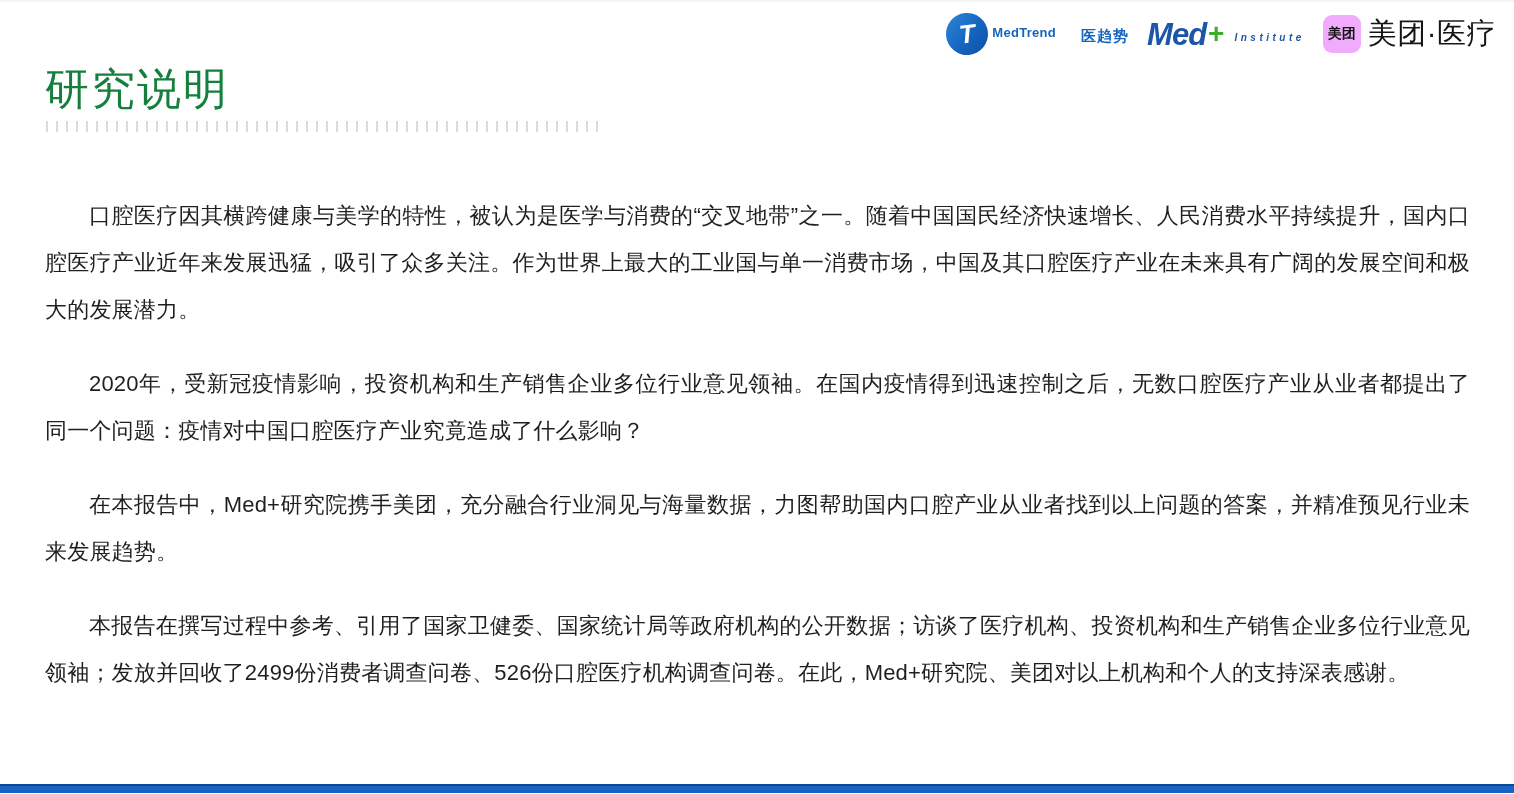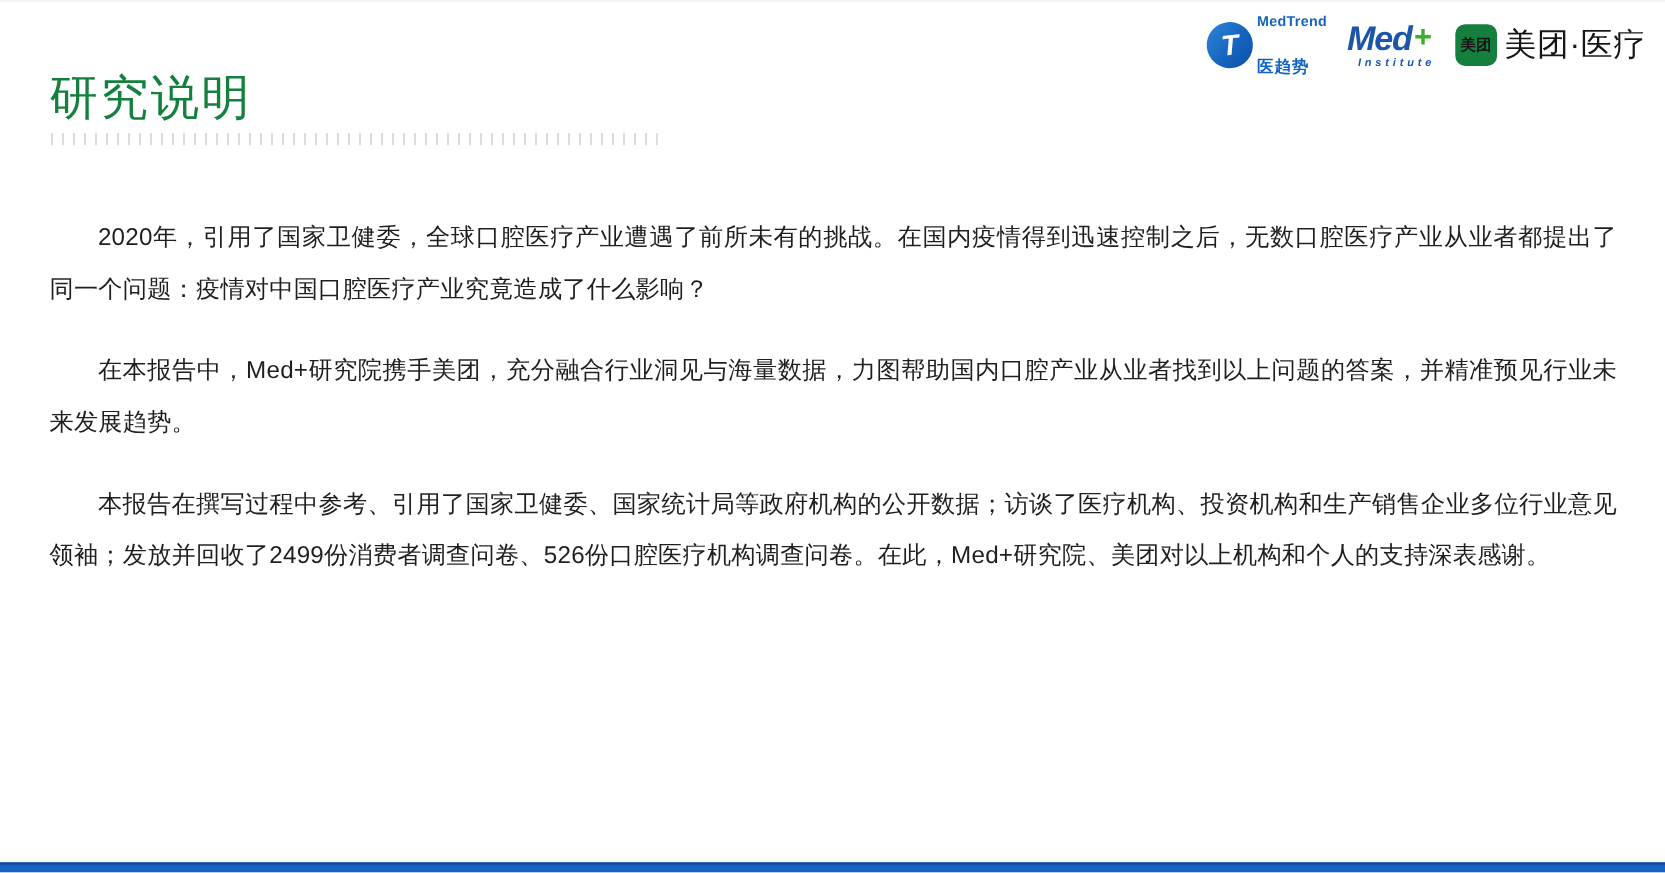--- a/index.html
+++ b/index.html
@@ -24,33 +24,33 @@
   .logo{display:flex;align-items:center;}
   
   .mt-circle{
     width:42px;height:42px;border-radius:50%;
     background:linear-gradient(135deg,#2e86d9 0%,#1565c0 55%,#0d4ea3 100%);
     color:#fff;display:flex;align-items:center;justify-content:center;
     font-weight:bold;font-size:26px;font-style:italic;
     transform:rotate(-6deg);
     flex:0 0 auto;
   }
-  .mt-text{display:flex;flex-direction:column;margin-left:4px;line-height:1;gap:25px;}
+  .mt-text{display:flex;flex-direction:row;margin-left:4px;line-height:1;gap:25px;}
   .mt-en{font-size:13px;font-weight:bold;color:#1565c0;letter-spacing:0.3px;}
   .mt-cn{font-size:15px;font-weight:bold;color:#1565c0;margin-top:2px;letter-spacing:1px;}
   
-  .medplus{flex-direction:column;align-items:flex-start;}
+  .medplus{align-items:flex-start;}
   .mp-row{display:flex;align-items:flex-start;line-height:1;}
   .mp-word{font-size:31px;font-weight:800;font-style:italic;color:#1c56a8;letter-spacing:-1px;}
   .mp-plus{font-size:28px;font-weight:800;color:#3dae2b;margin-left:2px;line-height:1.05;}
   .mp-sub{font-size:10px;font-weight:bold;font-style:italic;color:#1c56a8;
-          letter-spacing:3.5px;margin-top:2px;margin-left:10px;}
+          letter-spacing:3.5px;margin-top:13px;margin-left:10px;}
   
   .mtn-badge{
-    width:38px;height:38px;border-radius:9px;background:#15803d;
+    width:38px;height:38px;border-radius:9px;background:#f0abfc;
     color:#151515;font-size:14px;font-weight:700;
     display:flex;align-items:center;justify-content:center;
     flex:0 0 auto;
   }
   .mtn-label{font-size:29px;font-weight:400;color:#151515;margin-left:7px;letter-spacing:0.5px;}
 
   
   .title{
     position:absolute;left:45px;top:60px;margin:0;
     font-size:44px;font-weight:500;color:#15803d;letter-spacing:2px;
@@ -107,20 +107,21 @@
     <div class="logo meituan">
       <span class="mtn-badge">美团</span>
       <span class="mtn-label">美团·医疗</span>
     </div>
   </header>
 
   <h1 class="title">研究说明</h1>
   <div class="tick-row"></div>
 
   <main class="body">
-    <p>2020年，引用了国家卫健委，全球口腔医疗产业遭遇了前所未有的挑战。在国内疫情得到迅速控制之后，无数口腔医疗产业从业者都提出了同一个问题：疫情对中国口腔医疗产业究竟造成了什么影响？</p>
+    <p>口腔医疗因其横跨健康与美学的特性，被认为是医学与消费的“交叉地带”之一。随着中国国民经济快速增长、人民消费水平持续提升，国内口腔医疗产业近年来发展迅猛，吸引了众多关注。作为世界上最大的工业国与单一消费市场，中国及其口腔医疗产业在未来具有广阔的发展空间和极大的发展潜力。</p>
+    <p>2020年，受新冠疫情影响，投资机构和生产销售企业多位行业意见领袖。在国内疫情得到迅速控制之后，无数口腔医疗产业从业者都提出了同一个问题：疫情对中国口腔医疗产业究竟造成了什么影响？</p>
     <p>在本报告中，Med+研究院携手美团，充分融合行业洞见与海量数据，力图帮助国内口腔产业从业者找到以上问题的答案，并精准预见行业未来发展趋势。</p>
     <p>本报告在撰写过程中参考、引用了国家卫健委、国家统计局等政府机构的公开数据；访谈了医疗机构、投资机构和生产销售企业多位行业意见领袖；发放并回收了2499份消费者调查问卷、526份口腔医疗机构调查问卷。在此，Med+研究院、美团对以上机构和个人的支持深表感谢。</p>
   </main>
 
   <div class="footer-bar"></div>
 
 </div>
 
 </body></html>

